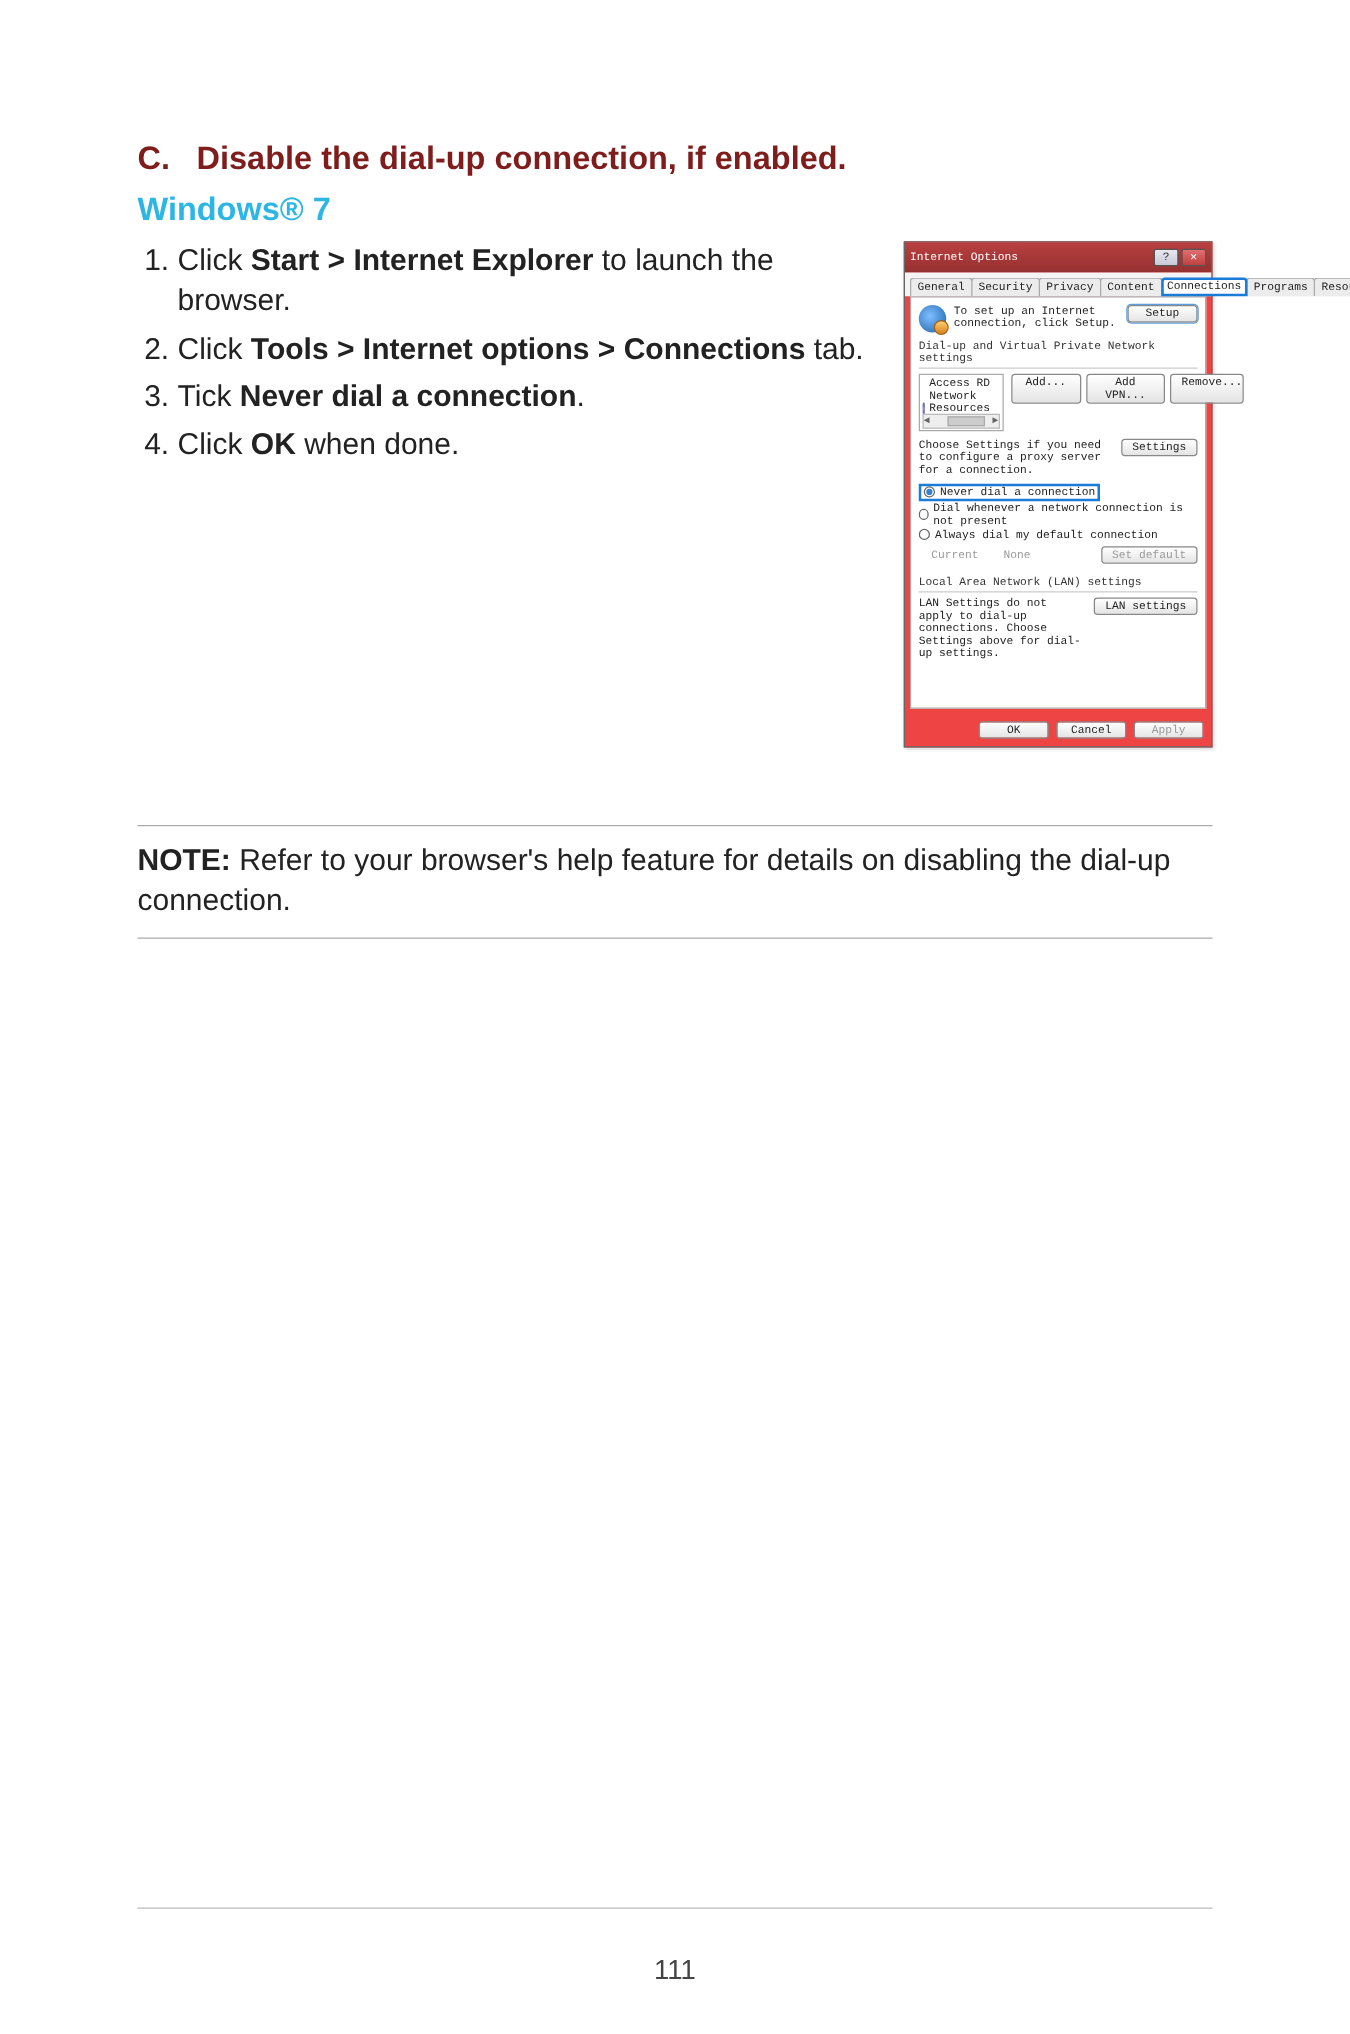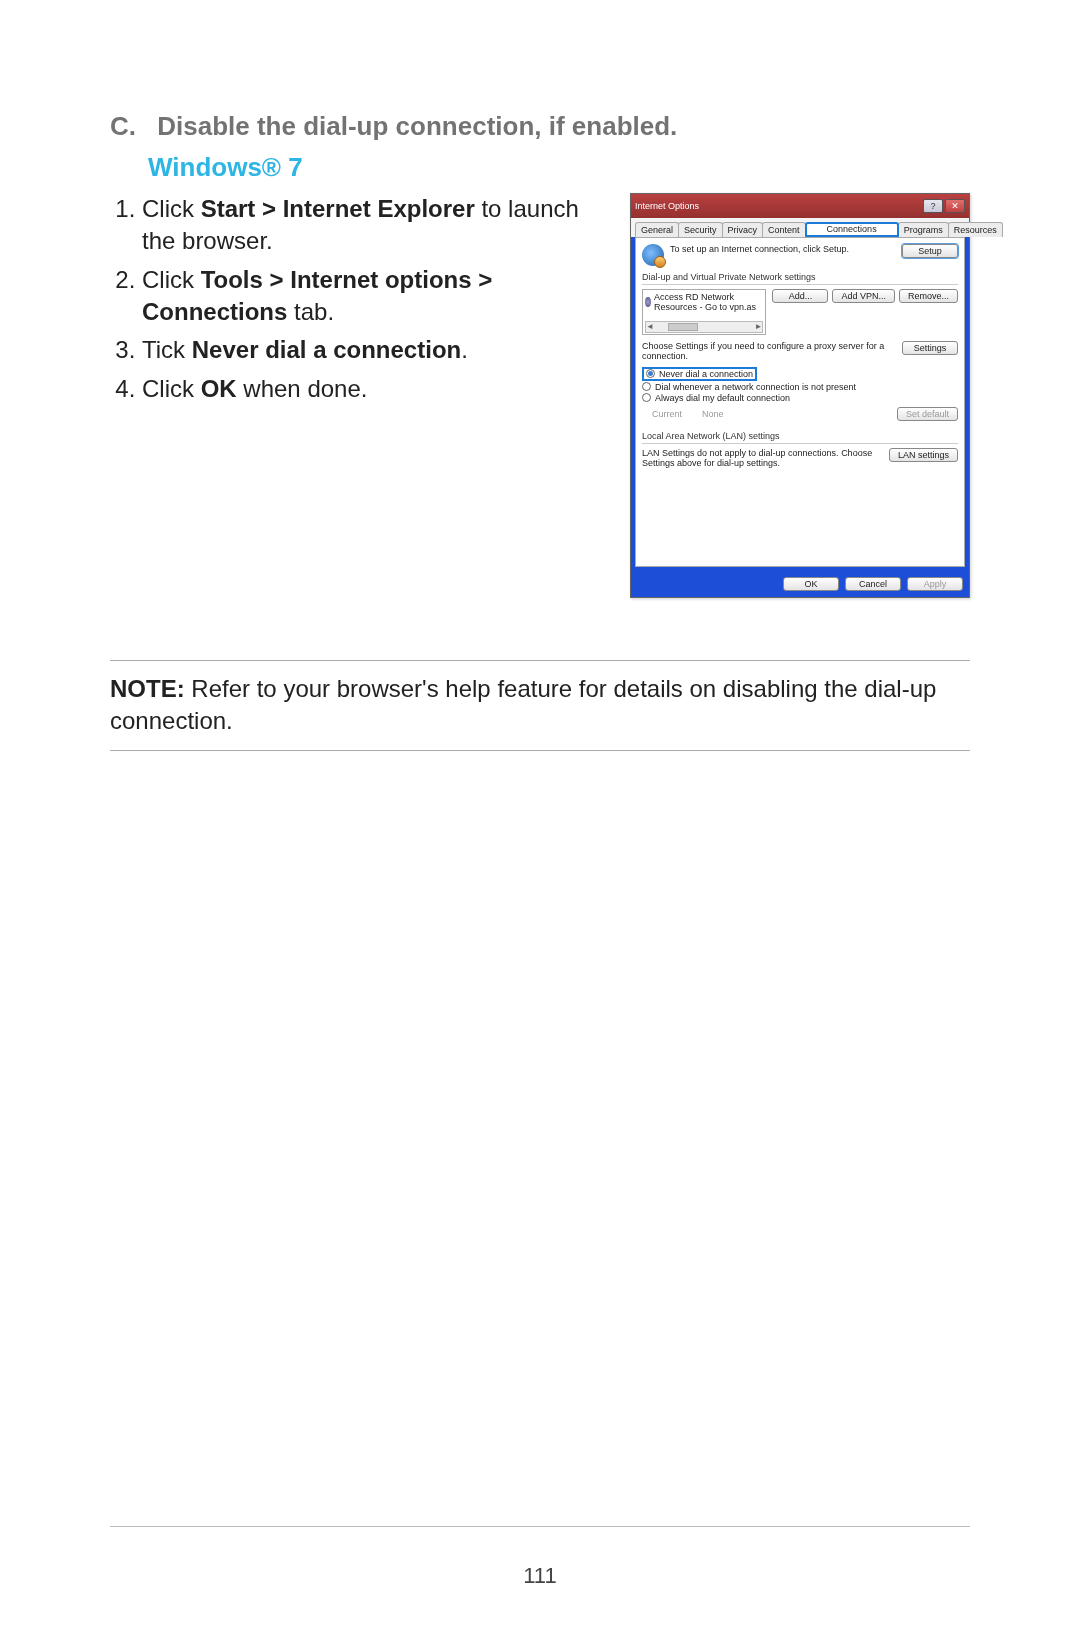--- a/index.html
+++ b/index.html
@@ -8,32 +8,31 @@
     height: 1627px;
     background: #fff;
     font-family: "Segoe UI", Arial, sans-serif;
     color: #222;
     position: relative;
   }
   .page {
     padding: 110px 110px 60px 110px;
   }
   .section-title {
-    color: #737373;
+    color: #7f1d1d;
     font-weight: 700;
     font-size: 26px;
     line-height: 1.3;
   }
   .section-prefix { display:inline-block; width: 40px; }
   .os-title {
     color: #2db6e3;
     font-weight: 700;
     font-size: 26px;
     margin-top: 8px;
-    margin-left: 38px;
   }
   .content-row {
     display: flex;
     gap: 30px;
     margin-top: 10px;
   }
   .instructions {
     flex: 1;
     font-size: 24px;
     line-height: 1.35;
@@ -49,25 +48,25 @@
     border-top: 1px solid #aaa;
     border-bottom: 1px solid #aaa;
     margin-top: 62px;
     padding: 12px 0;
     font-size: 24px;
     line-height: 1.35;
   }
 
   
   .dialog {
-    width: 340px;
+    width: 247px;
     border: 1px solid #666;
-    background: #1d4ed8;
-    font-size: 9px;
-    font-family: Liberation Sans, sans-serif;
+    background: #ef4444;
+    font-size: 9px;
+    font-family: Liberation Mono, monospace;
     color: #222;
     box-shadow: 1px 1px 3px rgba(0,0,0,0.2);
   }
   .titlebar {
     height: 24px;
     background: linear-gradient(#b94040, #953030);
     display: flex;
     align-items: center;
     justify-content: space-between;
     padding: 0 4px;
@@ -99,21 +98,21 @@
     margin-right: -1px;
     font-size: 9px;
   }
   .tab.active {
     background: #fff;
     position: relative;
     z-index: 2;
   }
   .tab-highlight {
     border: 2px solid #1a7bd8;
-    padding: 0 20px;
+    padding: 0 3px;
   }
   .tabbody {
     border: 1px solid #aaa;
     margin: 0 4px 4px 4px;
     background: #fff;
     padding: 6px;
     min-height: 330px;
     position: relative;
   }
   .row { display:flex; align-items:flex-start; margin-bottom:6px; gap:6px; }

